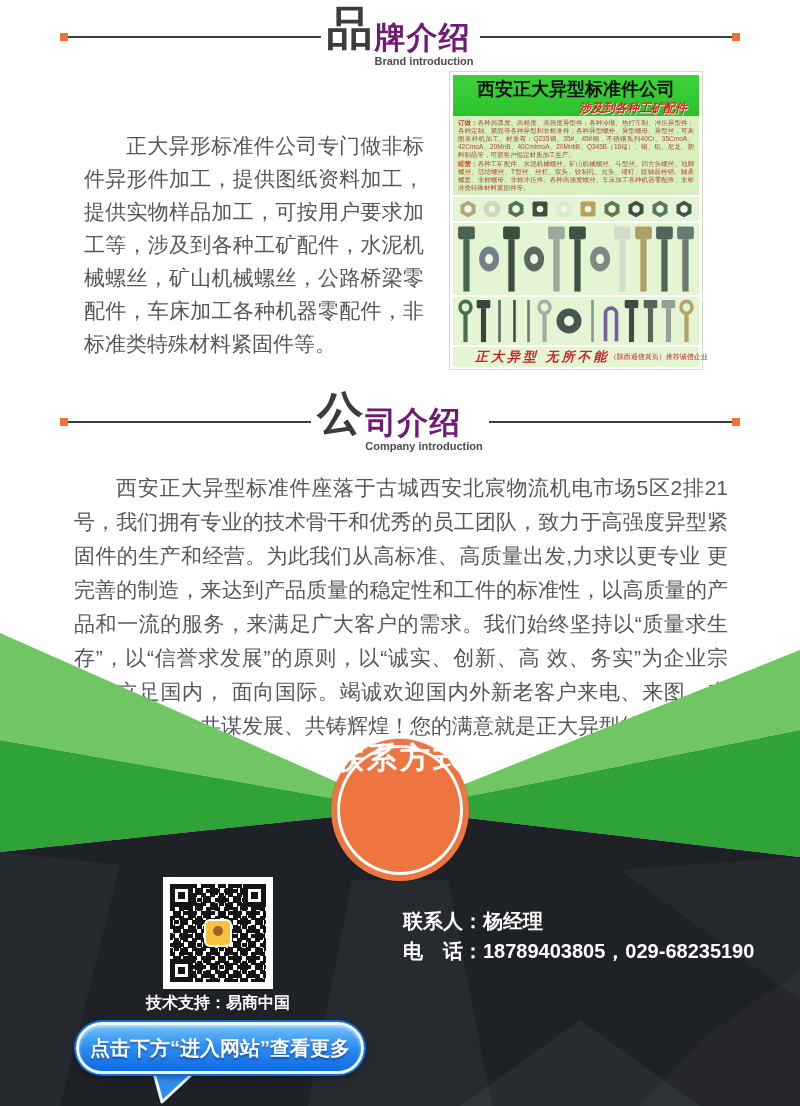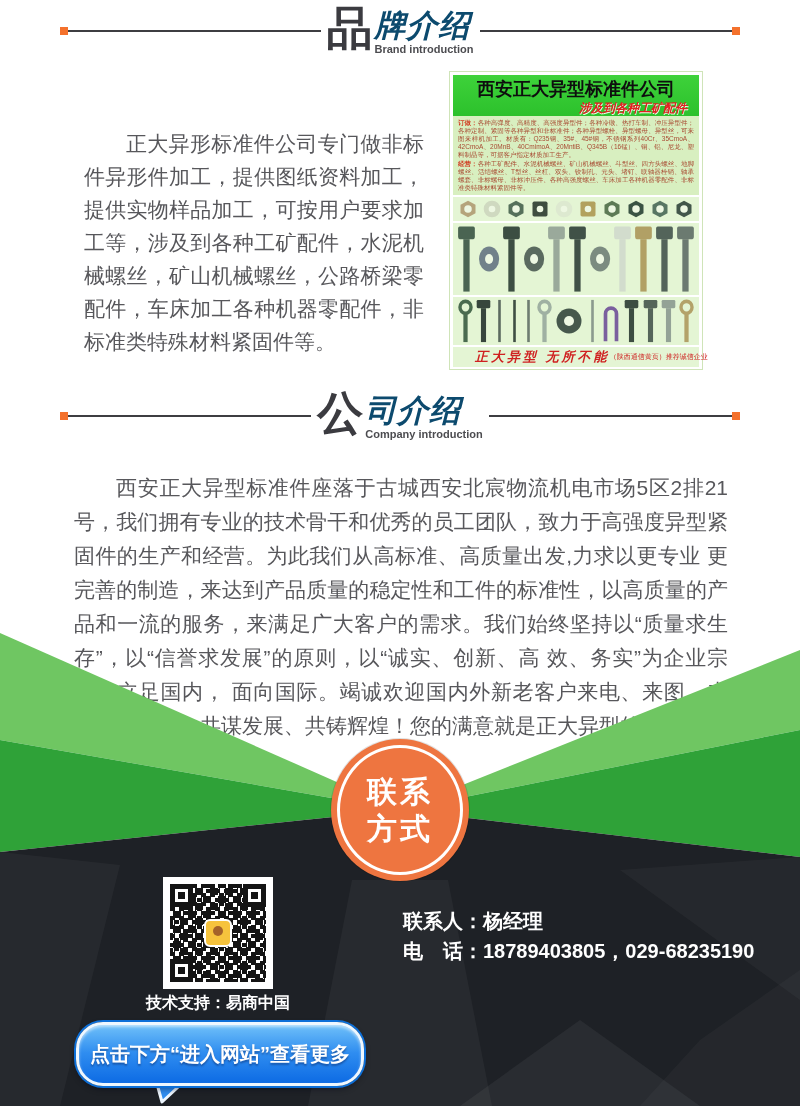--- a/index.html
+++ b/index.html
@@ -7,28 +7,28 @@
     width:800px;height:1106px;position:relative;overflow:hidden;background:#ffffff;
     font-family:"Liberation Sans","DejaVu Sans",sans-serif;
   }
   
   .section-header{position:absolute;left:60px;width:680px;display:flex;align-items:center;}
   .accent-sq{width:8px;height:8px;background:#f4712c;flex:0 0 auto;}
   .rule{flex:1 1 auto;height:0;border-top:2px solid #3d3d41;}
   .title-block{display:flex;align-items:flex-start;padding:0 6px;}
   .big-char{font-size:46px;line-height:44px;font-weight:bold;color:#3b3b40;}
   .rest-col{display:flex;flex-direction:column;margin-left:2px;}
-  .rest-chars{font-size:31px;line-height:32px;font-weight:bold;color:#0c4a6e;margin-top:4px;letter-spacing:1px;font-style:italic;}
+  .rest-chars{font-size:31px;line-height:32px;font-weight:bold;color:#701a75;margin-top:16px;letter-spacing:1px;}
   .en-sub{font-size:11px;font-weight:bold;color:#4c4c50;margin-top:1px;}
   #header-brand{top:6px;}
   #header-company{top:391px;}
   
   .intro-text{
     position:absolute;left:84px;top:108px;width:340px;
-    font-size:21px;line-height:33px;color:#57575b;text-align:justify;text-indent:2em;font-family:Liberation Mono, monospace;
+    font-size:21px;line-height:33px;color:#57575b;text-align:justify;text-indent:2em;
   }
   .company-body{
     position:absolute;left:74px;top:450px;width:654px;
     font-size:21px;line-height:34px;color:#57575b;text-align:justify;text-indent:2em;
   }
   
   .poster{
     position:absolute;left:449px;top:71px;width:254px;height:299px;box-sizing:border-box;
     background:#ffffff;padding:3px;border:1px solid #cfe4b8;display:flex;flex-direction:column;
   }
@@ -54,21 +54,21 @@
   .wedge-dark-right {background:#2fa238;clip-path:polygon(800px 130px,800px 257px,400px 210px);}
   .charcoal{background:#1e2126;clip-path:polygon(0px 252px,400px 210px,800px 257px,800px 506px,0px 506px);}
   .facet1{background:rgba(255,255,255,0.05);clip-path:polygon(460px 506px,580px 420px,700px 506px);}
   .facet2{background:rgba(255,255,255,0.035);clip-path:polygon(620px 270px,800px 257px,800px 400px);}
   .facet3{background:rgba(255,255,255,0.04);clip-path:polygon(0px 252px,120px 265px,60px 506px,0px 506px);}
   .facet4{background:rgba(255,255,255,0.045);clip-path:polygon(352px 280px,448px 280px,492px 506px,308px 506px);}
   .facet5{background:rgba(255,255,255,0.03);clip-path:polygon(700px 440px,800px 370px,800px 506px,640px 506px);}
   
   .contact-badge{
     position:absolute;left:331px;top:739px;width:138px;height:142px;border-radius:50%;
-    background:#ee7540;display:flex;flex-direction:column;align-items:center;justify-content:center;
+    background:#ee7540;display:flex;flex-direction:row;align-items:flex-start;justify-content:center;
     box-shadow:0 0 0 1px rgba(0,0,0,0.12);
   }
   .contact-badge::before{content:"";position:absolute;inset:6px;border:3px solid #ffffff;border-radius:50%;}
   .badge-line{font-size:30px;line-height:37px;font-weight:bold;color:#ffffff;letter-spacing:3px;}
   
   .qr-tile{position:absolute;left:163px;top:877px;width:110px;height:112px;background:#ffffff;box-sizing:border-box;padding:7px;}
   .qr-pattern{position:relative;width:100%;height:100%;
     background-image:
       repeating-conic-gradient(#141414 0% 25%, transparent 25% 50%),
       repeating-conic-gradient(#141414 0% 25%, transparent 25% 50%);
@@ -78,21 +78,21 @@
   .finder.tl{left:0;top:0;} .finder.tr{right:0;top:0;} .finder.bl{left:0;bottom:0;}
   .qr-logo{position:absolute;left:50%;top:50%;width:28px;height:28px;margin:-14px 0 0 -14px;background:#f6c33d;border:2px solid #ffffff;border-radius:6px;box-sizing:border-box;}
   .qr-logo::after{content:"";position:absolute;left:7px;top:5px;width:10px;height:10px;border-radius:50%;background:#a4622a;}
   .qr-caption{position:absolute;left:128px;top:993px;width:180px;text-align:center;font-size:16px;font-weight:bold;color:#ffffff;}
   
   .contact-rows{position:absolute;left:403px;top:910px;display:flex;flex-direction:column;gap:8px;}
   .contact-row{font-size:20px;line-height:22px;font-weight:bold;color:#ffffff;white-space:nowrap;}
   
   .bubble-tail{position:absolute;left:135px;top:1060px;z-index:3;}
   .bubble-button{
-    position:absolute;left:76px;top:1022px;width:288px;height:64px;box-sizing:border-box;z-index:4;
+    position:absolute;left:76px;top:1022px;width:288px;height:52px;box-sizing:border-box;z-index:4;
     border-radius:27px;border:3px solid #eef7ff;
     background:linear-gradient(180deg,#6fc0f9 0%,#2f8df0 48%,#0d6be4 100%);
     box-shadow:0 0 0 2px #0d6fd8,0 3px 6px rgba(0,0,20,0.45),inset 0 2px 3px rgba(255,255,255,0.55);
     display:flex;align-items:center;justify-content:center;cursor:pointer;
   }
   .bubble-label{font-size:20px;font-weight:bold;color:#ffffff;text-shadow:0 2px 2px rgba(0,0,40,0.35);white-space:nowrap;}
 </style>
 </head>
 <body>
 

